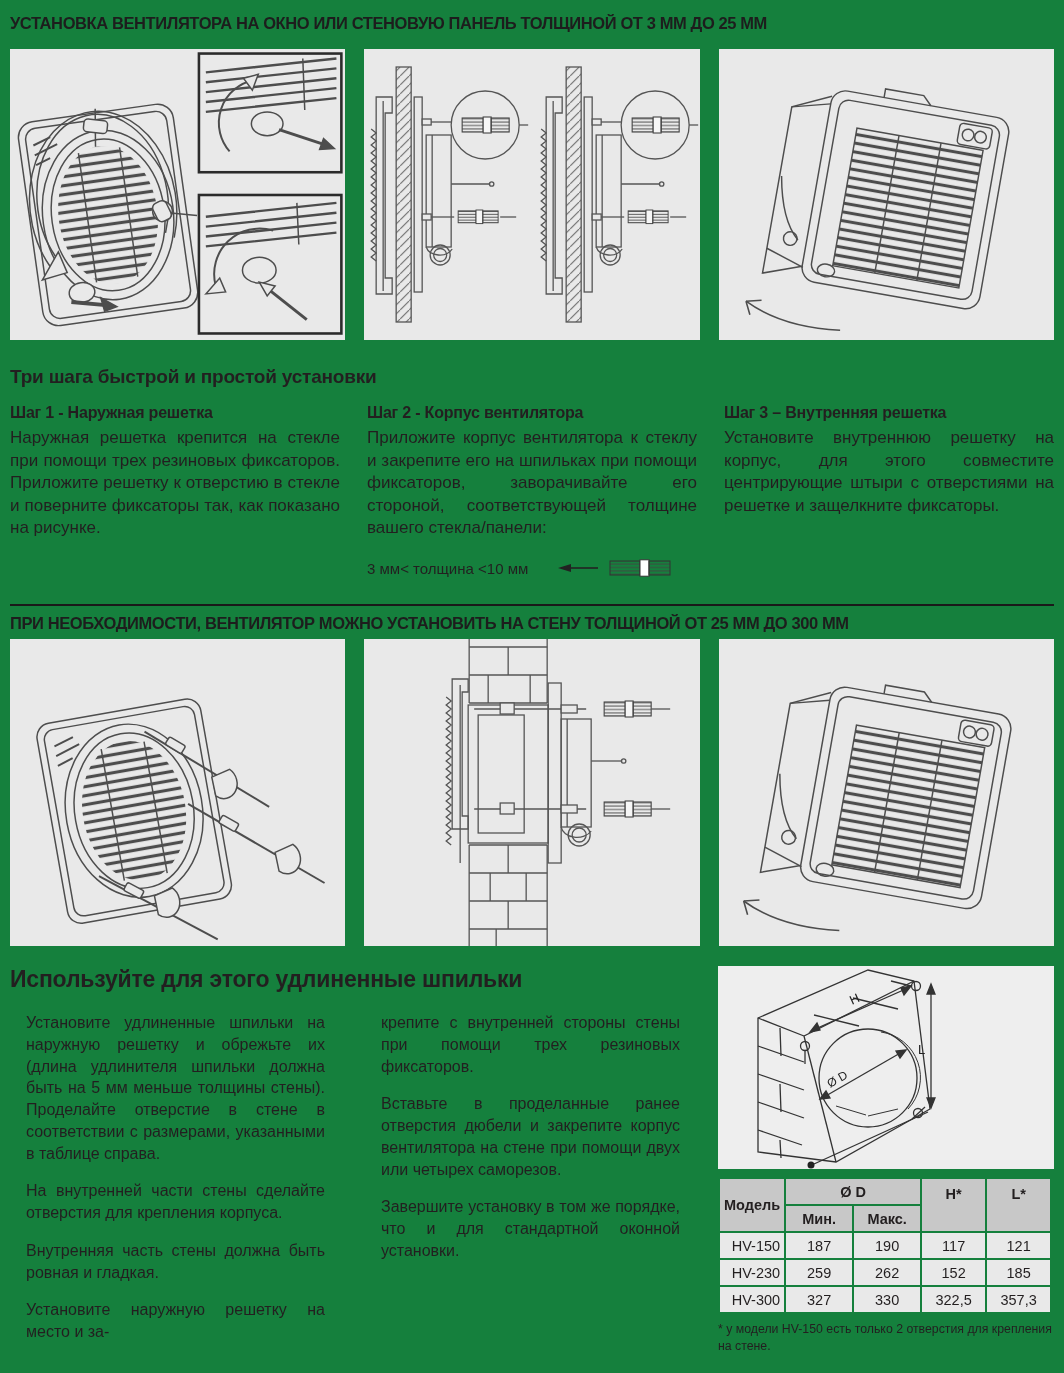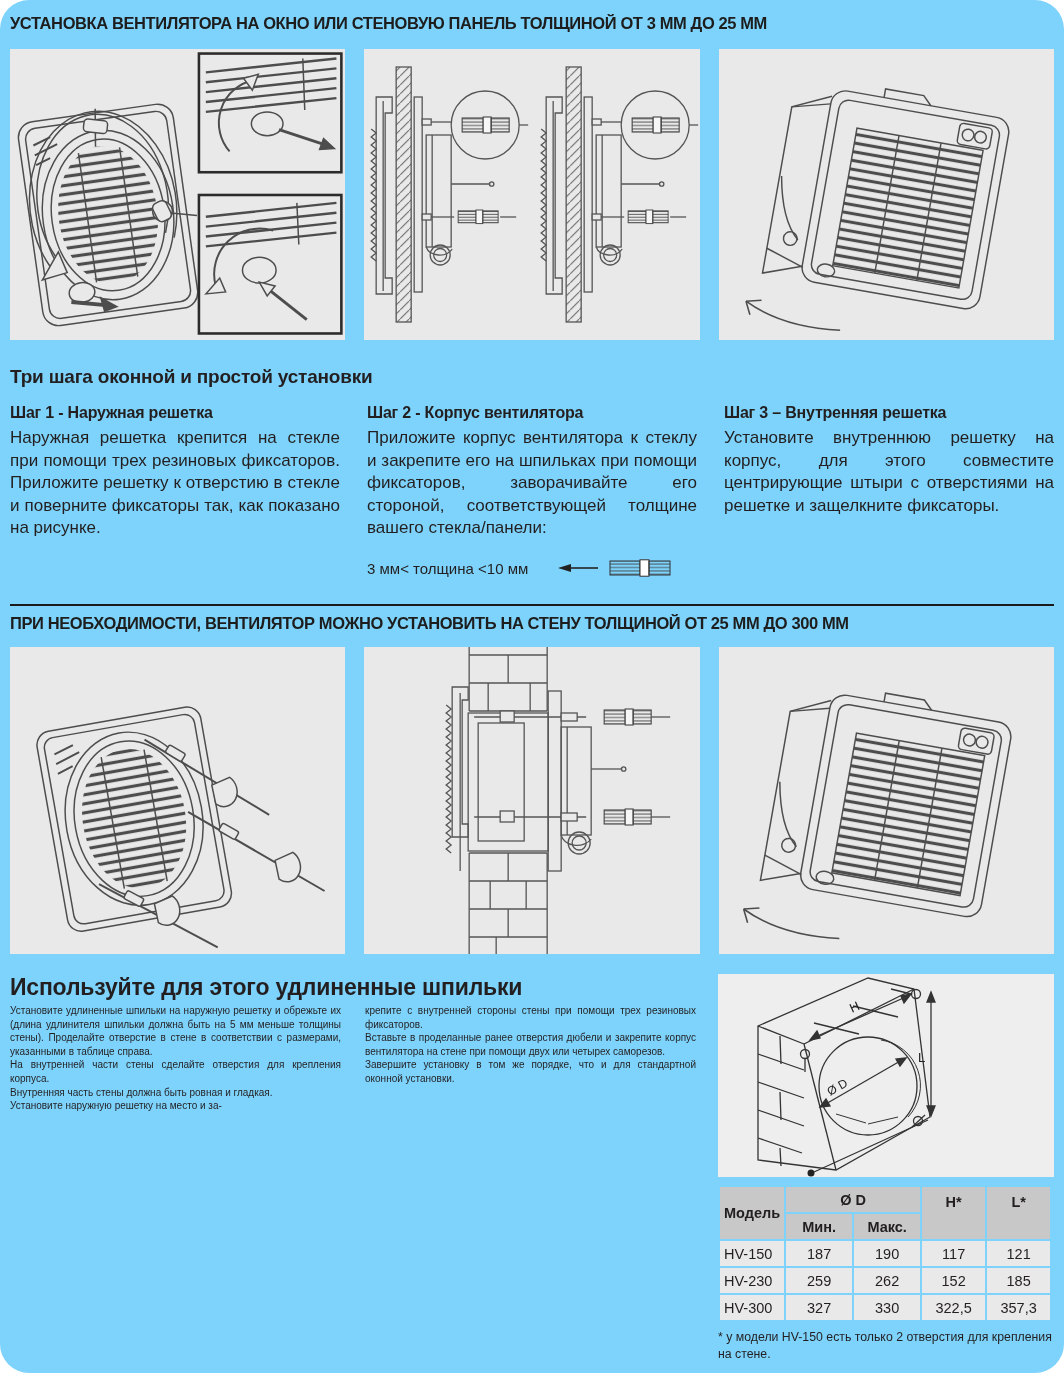--- a/index.html
+++ b/index.html
@@ -1,22 +1,21 @@
 <!DOCTYPE html>
 <html><head>
 <meta charset="utf-8">
 <style>
   * { box-sizing: border-box; }
   html,body { margin:0; padding:0; background:#ffffff; }
   .page {
     width:1064px; height:1373px; position:relative; overflow:hidden;
-    background:#7dd3fc; color:#231f20;
+    background:#15803d; color:#231f20;
     font-family:"Liberation Sans","DejaVu Sans",sans-serif;
     padding:8px 10px 0 10px;
-    border-radius:29px;
   }
   .sec-heading {
     font-size:16.5px; font-weight:bold; letter-spacing:-0.4px;
     margin:6px 0 16px 0; text-transform:uppercase; color:#1d1d1d;
   }
   .illus-row { display:flex; gap:19px; height:291px; }
   .illus-row.tall { height:307px; }
   .panel { flex:1 1 0; background:#e9e9e9; overflow:hidden; }
   .panel svg { display:block; width:100%; height:100%; }
 
@@ -26,40 +25,40 @@
   .step-col { flex:1 1 0; }
   .step-title { font-size:16px; font-weight:bold; margin:0 0 5px 0; letter-spacing:-0.2px; }
   .step-text { font-size:17px; line-height:1.33; text-align:justify; margin:0; }
 
   .thick-row { display:flex; align-items:center; margin-top:19px; }
   .thick-label { font-size:15px; flex:1 1 auto; }
   .thick-arrow { margin-right:10px; }
   .thick-icon { margin-right:26px; }
 
   .divider { border:none; border-top:2px solid #1a1a1a; margin:18px 0 8px 0; }
-  .sec2-heading { margin-top:8px; margin-bottom:14px; }
+  .sec2-heading { margin-top:8px; margin-bottom:6px; }
 
   .bottom-section { display:flex; gap:22px; margin-top:20px; }
   .bottom-left { width:706px; }
   .bl-heading { font-size:23px; font-weight:bold; margin:0 0 3px 0; letter-spacing:-0.2px; }
   .bl-note { font-size:15.5px; font-weight:bold; margin:0 0 18px 0; }
   .text-cols { display:flex; gap:24px; }
   .text-col { flex:1 1 0; }
-  .text-col p { font-size:10px; line-height:1.36; text-align:justify; margin:0; }
+  .text-col p { font-size:16px; line-height:1.36; text-align:justify; margin:16px; }
 
   .bottom-right { width:336px; }
   .dim-illustration { display:block; width:336px; height:203px; }
 
   .spec-table { border-collapse:separate; border-spacing:2px; margin-top:8px; table-layout:fixed; }
   .spec-table td {
     background:#e9e9e9; font-size:14.5px; text-align:center; padding:4px 4px;
     height:25px; vertical-align:middle;
   }
   .spec-table td.th { background:#c8c8c8; font-weight:bold; }
-  .spec-table td.model-col { width:62px; text-align:left; }
+  .spec-table td.model-col { width:62px; text-align:right; }
   .spec-table td.num-col { width:66px; }
   .spec-table td.hl-col { width:63px; vertical-align:top; padding-top:7px; }
   .spec-table td.model-hdr { vertical-align:middle; }
   .footnote { font-size:12.3px; line-height:1.35; margin-top:7px; }
 </style>
 </head>
 <body>
 
 <svg width="0" height="0" style="position:absolute" aria-hidden="true">
   <defs>
@@ -180,21 +179,21 @@
           <line x1="172" y1="88" x2="172" y2="232"></line>
           <line x1="216" y1="88" x2="216" y2="232"></line>
           <ellipse cx="122" cy="238" rx="9" ry="6.5"></ellipse>
         </g>
         <path d="M122,290 Q62,287 25,260" fill="none" stroke="#4d4d4d" stroke-width="1.6"></path>
         <path d="M25,260 l16,-1 M25,260 l4,14" fill="none" stroke="#4d4d4d" stroke-width="1.6"></path>
       </svg>
     </div>
   </div>
 
-  <div class="sub-heading">Три шага оконной и простой установки</div>
+  <div class="sub-heading">Три шага быстрой и простой установки</div>
 
   <div class="steps-row">
     <div class="step-col">
       <p class="step-title">Шаг 1 - Наружная решетка</p>
       <p class="step-text">Наружная решетка крепится на стекле при помощи трех резиновых фиксаторов. Приложите решетку к отверстию в стекле и поверните фиксаторы так, как показано на рисунке.</p>
     </div>
     <div class="step-col">
       <p class="step-title">Шаг 2 - Корпус вентилятора</p>
       <p class="step-text">Приложите корпус вентилятора к стеклу и закрепите его на шпильках при помощи фиксаторов, заворачивайте его стороной, соответствующей толщине вашего стекла/панели:</p>
       <div class="thick-row">

